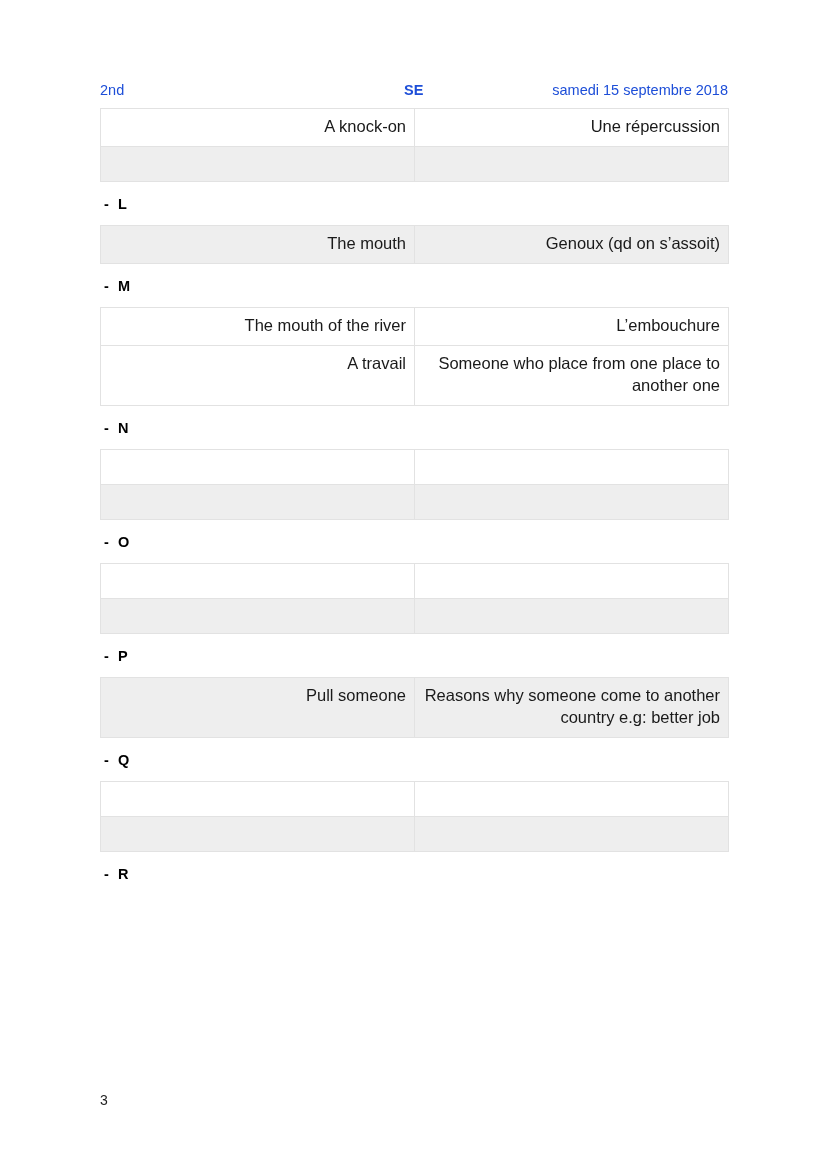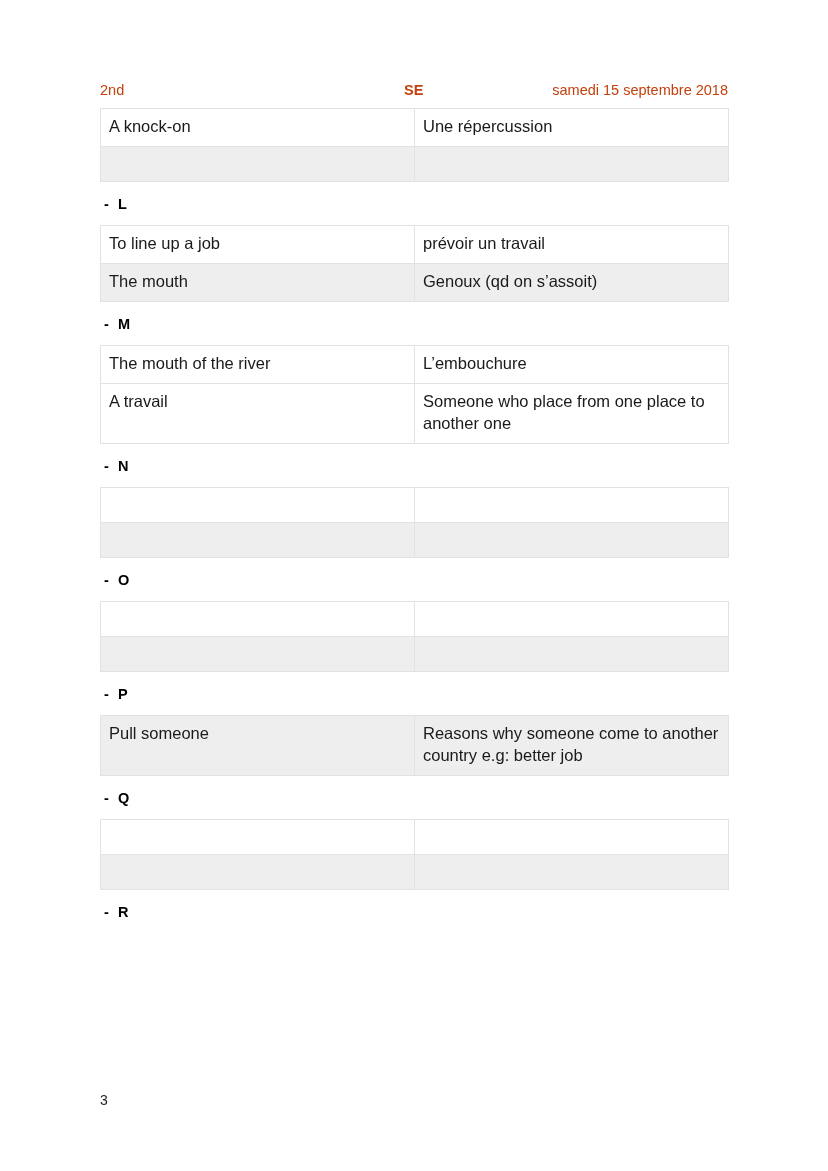--- a/index.html
+++ b/index.html
@@ -31,21 +31,21 @@
     left: 100px;
     top: 82px;
     width: 628px;
   }
 
   
   .doc-header {
     position: relative;
     height: 22px;
     font-size: 14.5px;
-    color: #c2410c;
+    color: #1d4ed8;
     margin-bottom: 4px;
   }
   .doc-header .hdr-left {
     position: absolute;
     left: 0;
     top: 0;
   }
   .doc-header .hdr-mid {
     position: absolute;
     left: 304px;
@@ -105,20 +105,21 @@
   .section-marker .dash {
     display: inline-block;
     width: 14px;
   }
   .section-marker .letter {
     display: inline-block;
   }
 
   .table-block {
     margin-bottom: 0;
+    text-align: right;
   }
 
   
   .page-number {
     position: absolute;
     left: 100px;
     top: 1092px;
     font-size: 14px;
     color: #1d1d1d;
   }
@@ -156,24 +157,20 @@
           </table>
         </div>
         <div class="section-marker"><span class="dash">-</span><span class="letter">L</span></div>
         <div class="table-block">
           <table class="vocab-table">
             <colgroup>
               <col class="c1">
               <col class="c2">
             </colgroup>
             <tbody>
-              <tr class="plain">
-                <td>To line up a job</td>
-                <td>prévoir un travail</td>
-              </tr>
               <tr class="shaded">
                 <td>The mouth</td>
                 <td>Genoux (qd on s’assoit)</td>
               </tr>
             </tbody>
           </table>
         </div>
         <div class="section-marker"><span class="dash">-</span><span class="letter">M</span></div>
         <div class="table-block">
           <table class="vocab-table">

